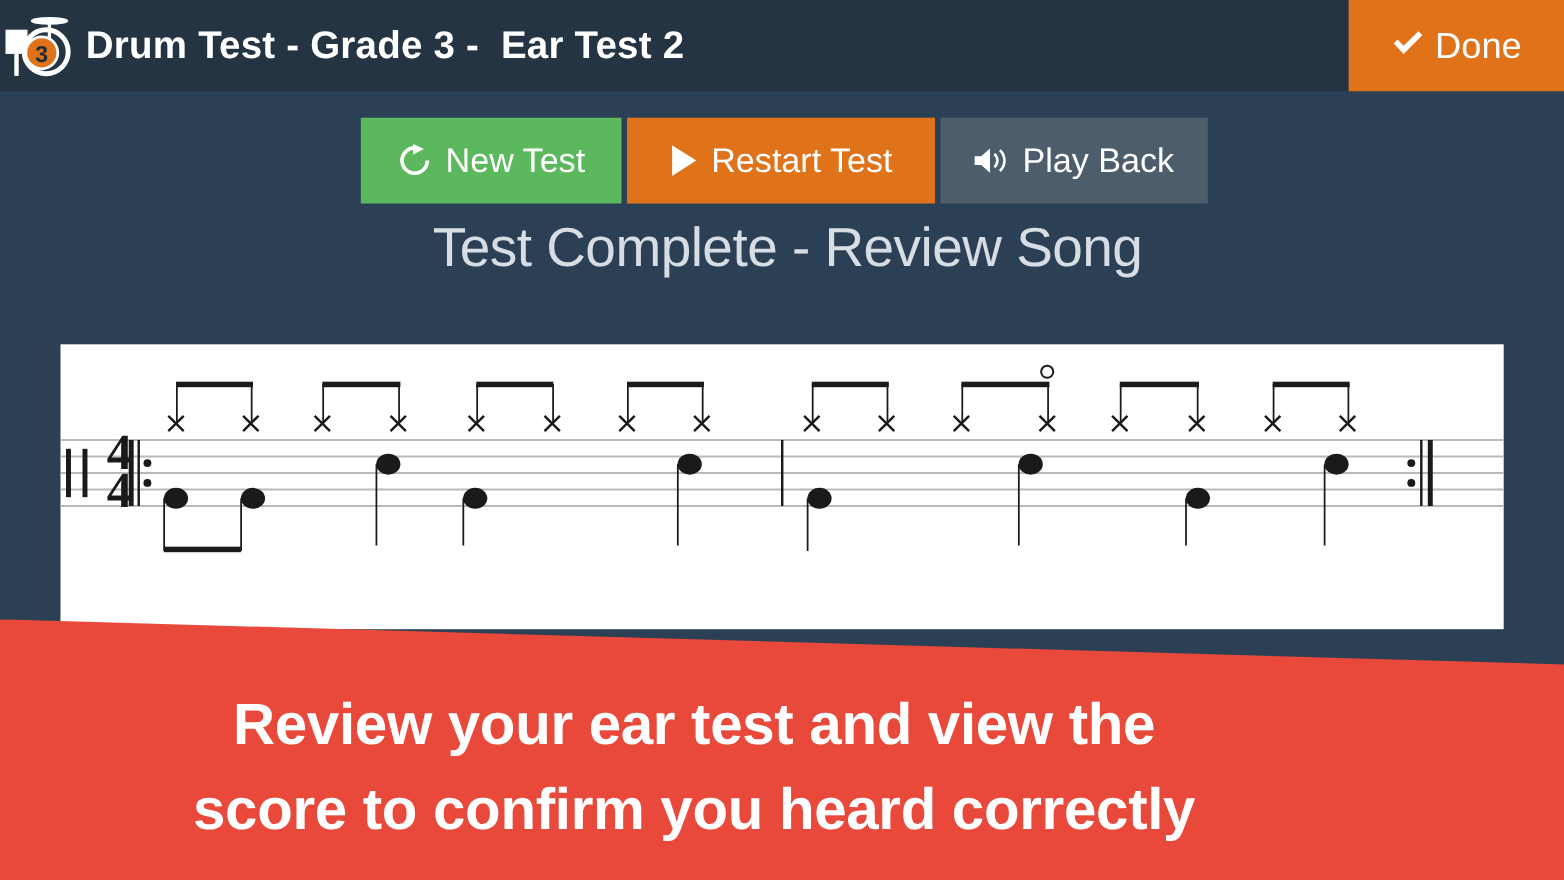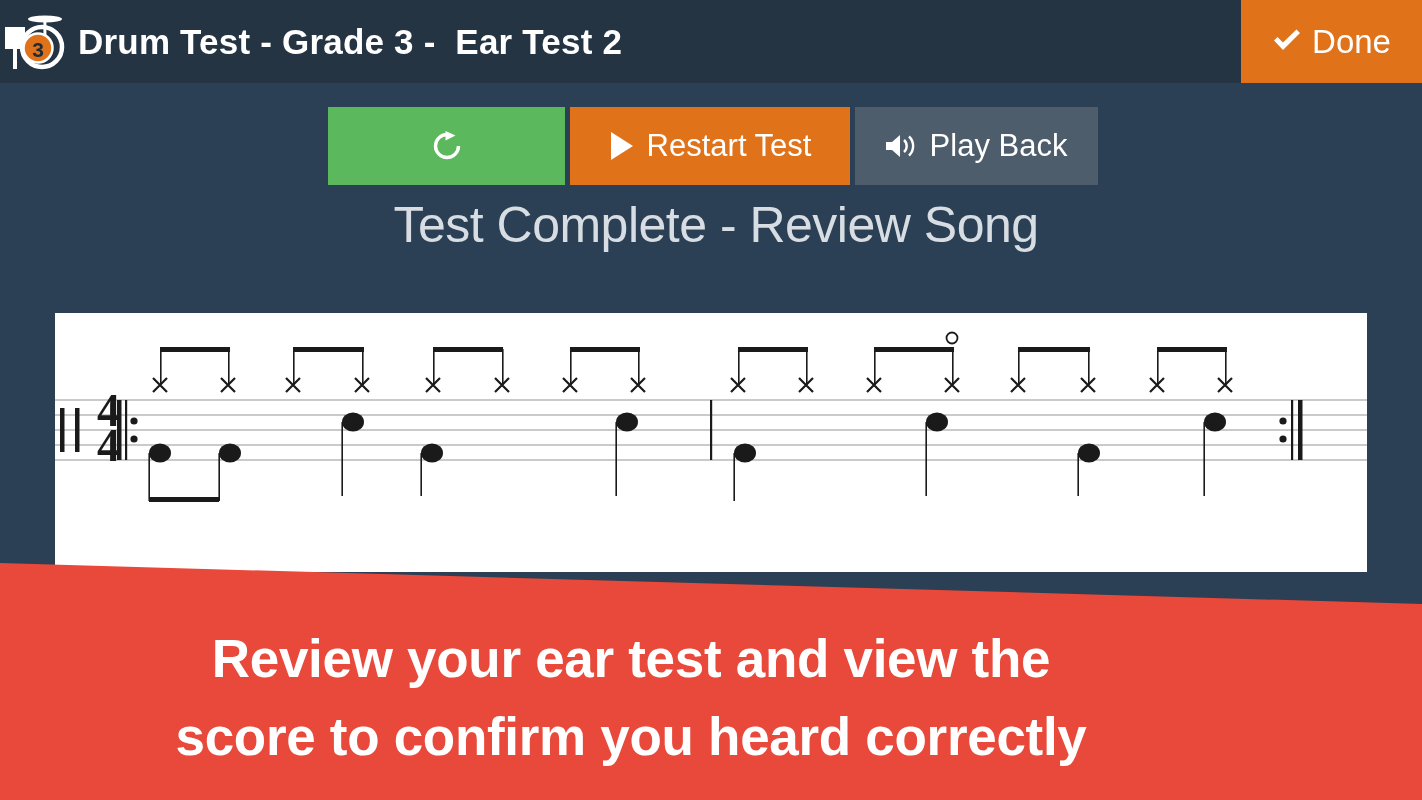--- a/index.html
+++ b/index.html
@@ -27,21 +27,21 @@
   #header-title {
     color: #ffffff;
     font-size: 35px;
     font-weight: bold;
     letter-spacing: 0.2px;
     white-space: pre;
     margin-left: 6px;
   }
   #done-button {
     position: absolute; right: 0; top: 0;
-    width: 181px; height: 83px;
+    width: 196px; height: 83px;
     background: #e0721a;
     display: flex; align-items: center; justify-content: center;
     gap: 10px;
     cursor: pointer;
   }
   #done-button .lbl {
     color: #ffffff; font-size: 33px; font-weight: 400;
   }
   .check-glyph { color:#fff; font-size: 30px; line-height: 1; }
 
@@ -139,20 +139,21 @@
 
 <div id="button-row">
 
   <div id="btn-new-test" class="tool-btn">
     <span class="btn-icon">
       <svg width="32" height="32" viewBox="0 0 32 32">
         <path d="M16 4.5 A11.5 11.5 0 1 0 27.5 16" fill="none" stroke="#ffffff" stroke-width="3.4" stroke-linecap="butt"></path>
         <polygon points="14.5,1 24.5,5.5 14.5,10.5" fill="#ffffff"></polygon>
       </svg>
     </span>
+    <span>New Test</span>
   </div>
 
   <div id="btn-restart" class="tool-btn">
     <span class="btn-icon">
       <svg width="26" height="30" viewBox="0 0 26 30">
         <polygon points="2,1 24,15 2,29" fill="#ffffff"></polygon>
       </svg>
     </span>
     <span>Restart Test</span>
   </div>

